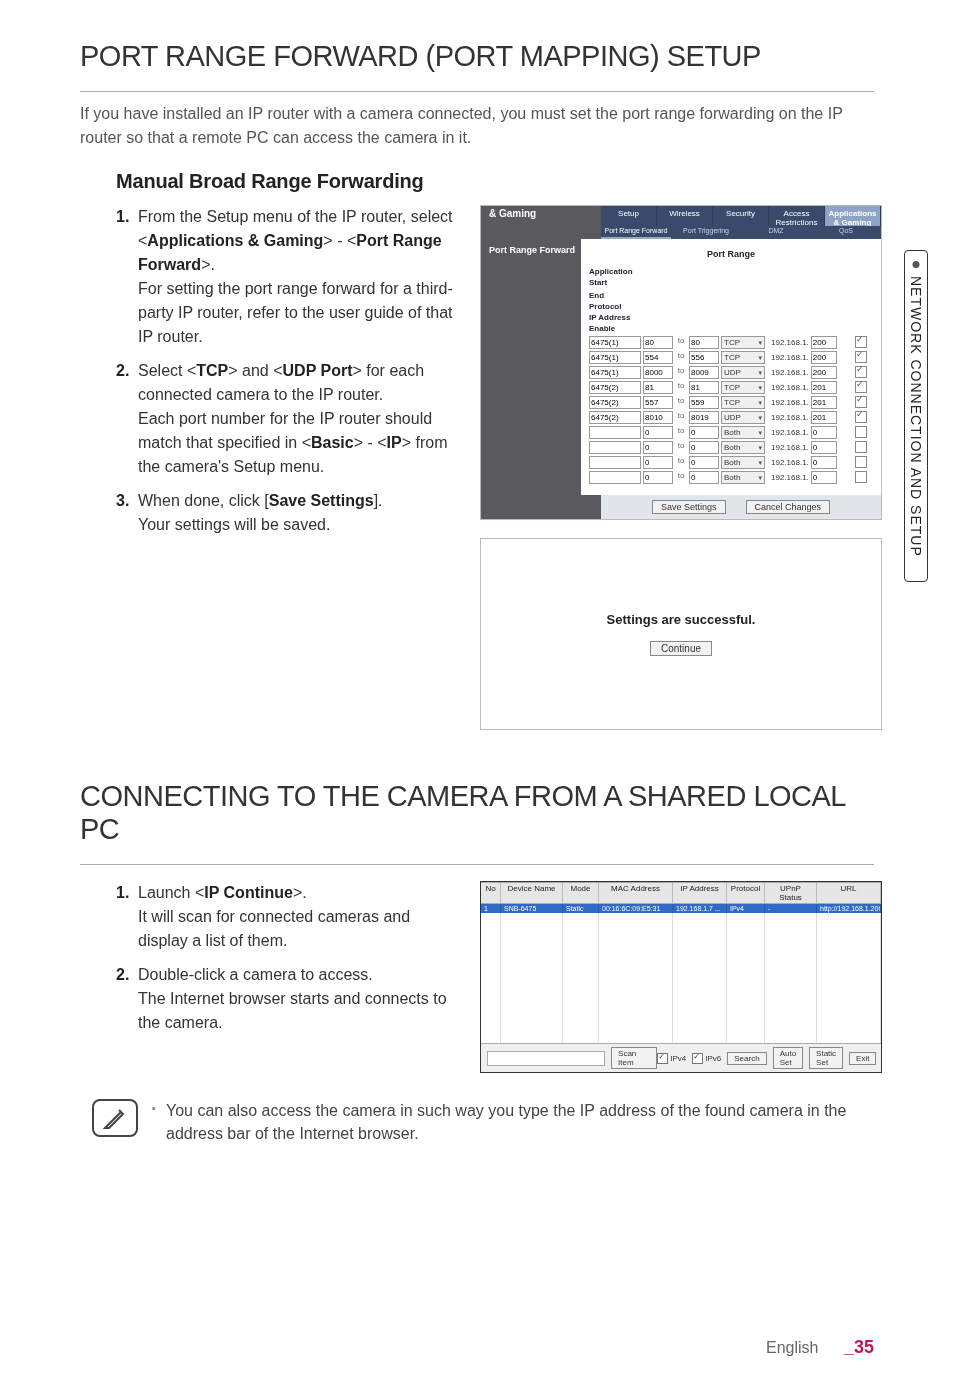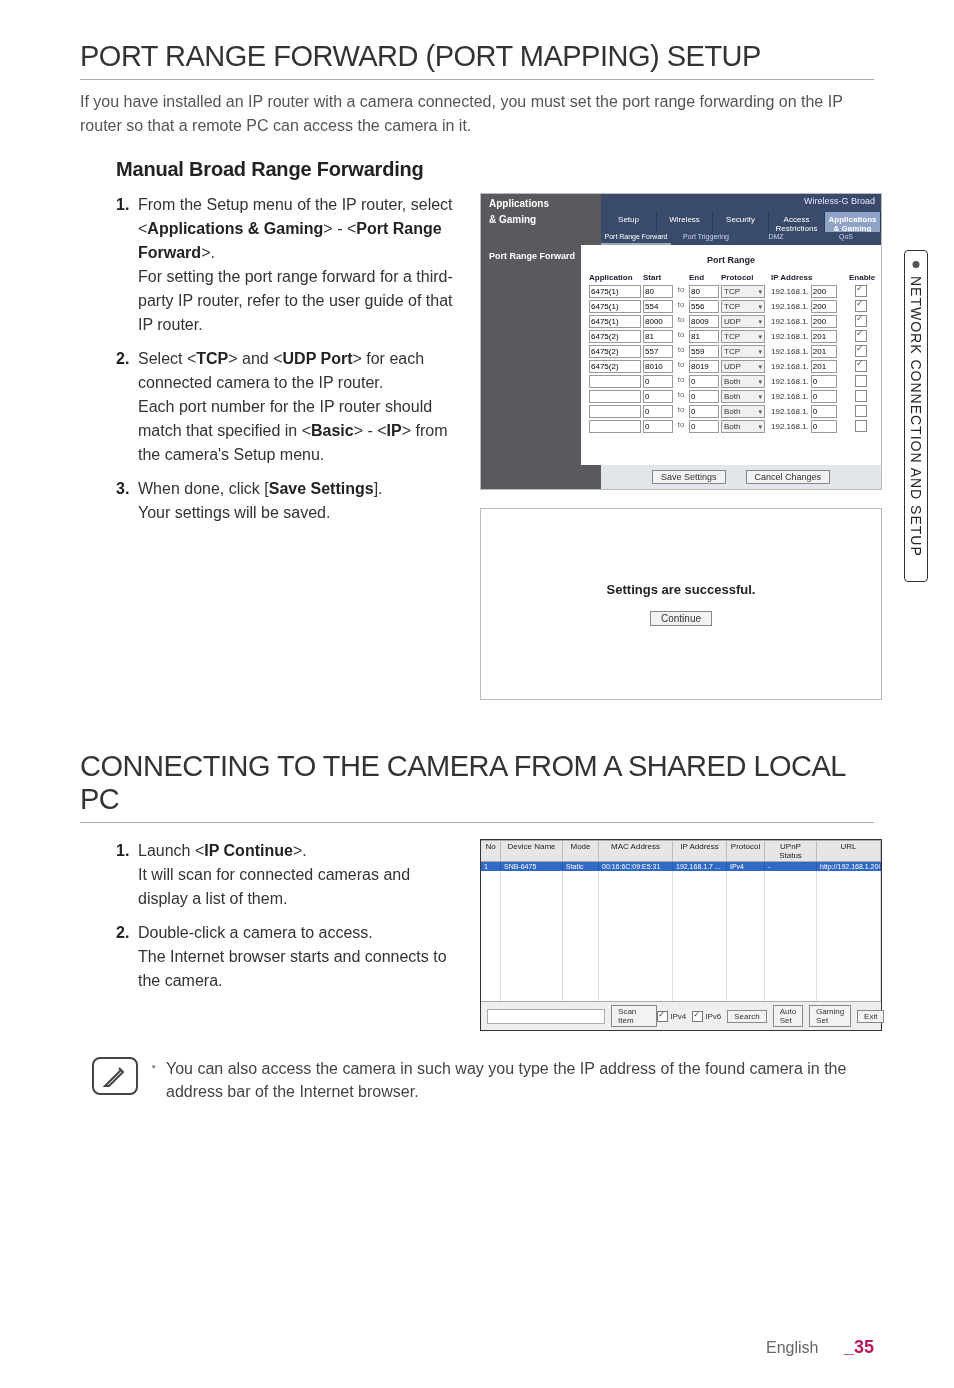--- a/index.html
+++ b/index.html
@@ -14,21 +14,21 @@
     position: relative;
   }
   h1.page-heading {
     font-family: Arial, sans-serif;
     font-weight: 400;
     font-size: 29px;
     color: #333;
     margin: 0 0 6px 0;
     letter-spacing: -0.5px;
     border-bottom: 1px solid #aaa;
-    padding-bottom: 6px;
+    padding-bottom: 18px;
   }
   .intro {
     font-size: 16px;
     color: #555;
     margin: 10px 0 20px 0;
     line-height: 1.5;
   }
   h2.sub-heading {
     font-size: 20px;
     font-weight: 700;
@@ -181,20 +181,21 @@
     color: #223;
     margin: 4px 0 6px 0;
   }
   .pr-table-head {
     display: flex;
     font-size: 8px;
     font-weight: 700;
     color: #223;
     padding: 2px 2px;
     gap: 2px;
+    flex-direction: column;
   }
   .pr-row { display: flex; gap: 2px; padding: 1px 2px; align-items: flex-start; }
   .pr-cell-app   { width: 52px; }
   .pr-cell-start { width: 30px; }
   .pr-to { width: 12px; font-size: 8px; color: #666; text-align: center;}
   .pr-cell-end   { width: 30px; }
   .pr-cell-proto { width: 48px; }
   .pr-cell-ip    { width: 76px; display:flex; align-items:center; gap:2px; font-size:8px; }
   .pr-cell-enable{ width: 24px; text-align:center;}
   .pr-row input[type=text] {
@@ -446,24 +447,20 @@
         <span class="num">3.</span>
         <span><span>When done, click [</span><b>Save Settings</b><span>].</span></span><br>
         <span>Your settings will be saved.</span>
       </li>
     </ol>
   </div>
 
   <div class="right-col">
 
     <div class="router-panel">
-      <div class="router-head">
-        <div class="left-band">Applications</div>
-        <div class="right-brand">Wireless-G Broad</div>
-      </div>
       <div class="router-tabs">
         <div class="left-band">&amp; Gaming</div>
         <div class="tabs">
           <div class="tab">Setup</div>
           <div class="tab">Wireless</div>
           <div class="tab">Security</div>
           <div class="tab">Access Restrictions</div>
           <div class="tab active">Applications &amp; Gaming</div>
         </div>
       </div>
@@ -740,21 +737,21 @@
           <span class="chk">
               <span class="cb"></span>
               <span>IPv4</span>
             </span>
           <span class="chk">
               <span class="cb"></span>
               <span>IPv6</span>
             </span>
           <div class="fbtn">Search</div>
           <div class="fbtn">Auto Set</div>
-          <div class="fbtn">Gaming Set</div>
+          <div class="fbtn">Static Set</div>
           <div class="fbtn">Exit</div>
         </div>
       </div>
     </div>
   </div>
 </div>
 
 <div class="note-row">
   <div class="note-icon">
     <svg viewBox="0 0 24 24">

